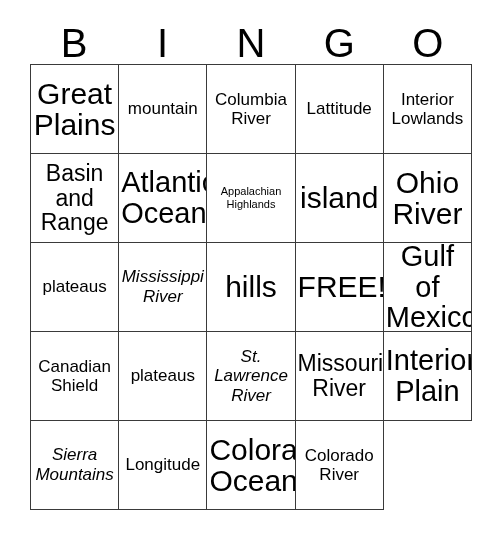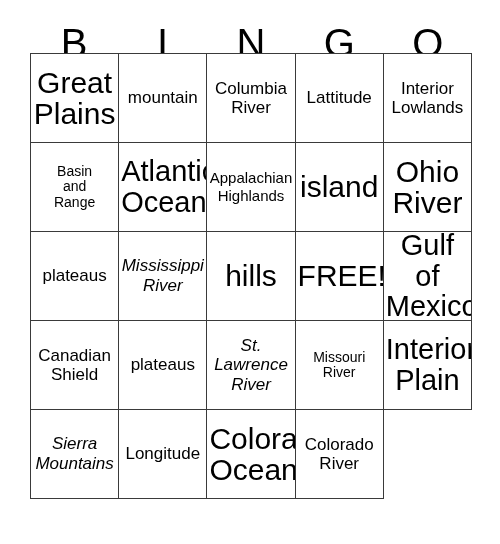--- a/index.html
+++ b/index.html
@@ -41,21 +41,21 @@
     font-weight: 400;
     letter-spacing: 0px;
     color: #000000;
     user-select: none;
   }
 
   
   #grid {
     position: absolute;
     left: 30px;
-    top: 53px;
+    top: 64px;
     width: 442px;
     height: 446px;
     box-sizing: border-box;
     border-top: 1px solid #3a3a3a;
     border-left: 1px solid #3a3a3a;
     display: grid;
     grid-template-columns: repeat(5, 1fr);
     grid-template-rows: repeat(5, 1fr);
     background: #ffffff;
   }
@@ -76,24 +76,24 @@
   .cell-text {
     display: block;
     width: 100%;
     line-height: 1.08;
     white-space: pre-line;
     word-break: normal;
     color: #000000;
   }
 
   
-  .fs-xs   { font-size: 15px; line-height: 1.18; }
+  .fs-xs   { font-size: 11px; line-height: 1.18; }
   .fs-sm   { font-size: 17px; line-height: 1.15; font-style: italic; }
   .fs-md   { font-size: 17px;   line-height: 1.12; }
-  .fs-lg   { font-size: 14px; line-height: 1.08; }
+  .fs-lg   { font-size: 23px; line-height: 1.08; }
   .fs-xl   { font-size: 29px;   line-height: 1.06; }
   .fs-xxl  { font-size: 30px;   line-height: 1.04; }
 </style>
 </head>
 <body>
 
 <div id="card">
 
   <div id="header-row">
     <div class="header-letter">B</div>

